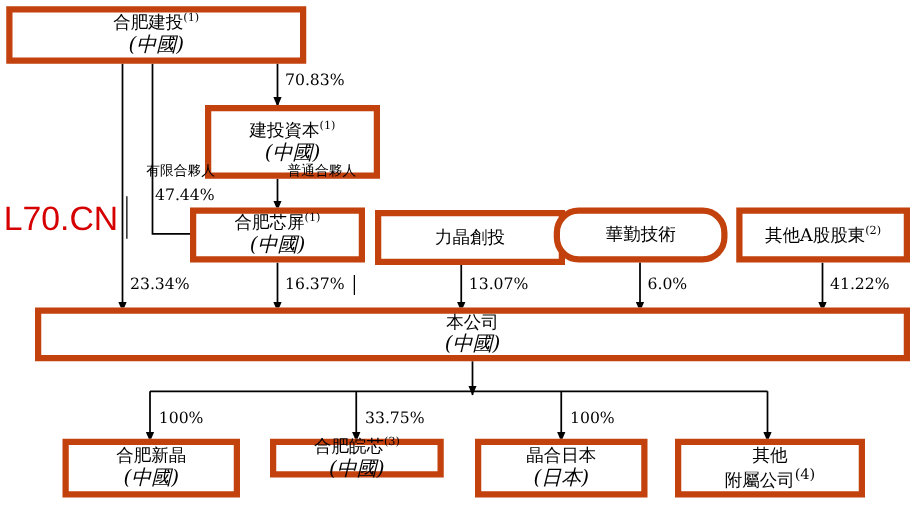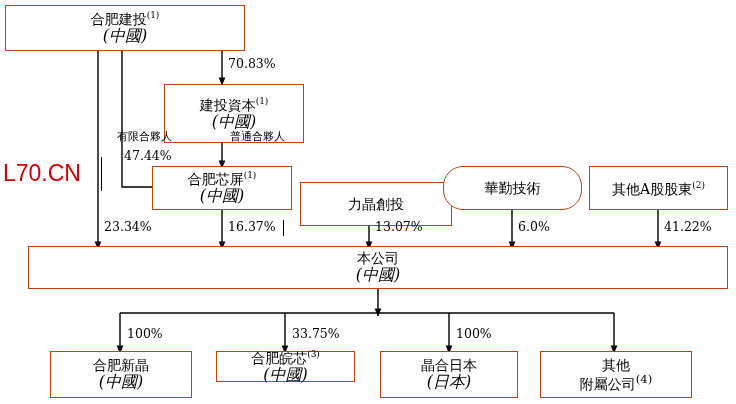--- a/index.html
+++ b/index.html
@@ -11,21 +11,21 @@
     position: relative;
     width: 736px;
     height: 404px;
     background: #ffffff;
     font-family: "DejaVu Serif", "Liberation Serif", serif;
     overflow: hidden;
   }
   .node {
     position: absolute;
     box-sizing: border-box;
-    border: 1px solid #c2410c;
+    border: 5px solid #c2410c;
     background: #ffffff;
     display: flex;
     flex-direction: column;
     align-items: center;
     justify-content: center;
     line-height: 1.15;
     z-index: 3;
   }
   .node .name {
     font-size: 14px;
@@ -63,21 +63,21 @@
     top: 0;
     width: 736px;
     height: 404px;
     z-index: 1;
   }
   #watermark {
     position: absolute;
     left: 3px;
     top: 160px;
     font-family: "Liberation Sans", "DejaVu Sans", sans-serif;
-    font-size: 23px;
+    font-size: 27px;
     color: #d60000;
     letter-spacing: 0px;
     z-index: 5;
     white-space: nowrap;
   }
   #caret {
     position: absolute;
     left: 101px;
     top: 157px;
     width: 1px;
@@ -142,21 +142,21 @@
   <div class="node" style="left:164px; top:84px; width:140px; height:59px;">
     <div class="name"><span>建投資本</span><sup>(1)</sup></div>
     <div class="country">(中國)</div>
   </div>
 
   <div class="node" style="left:152px; top:166px; width:140px; height:44px;">
     <div class="name"><span>合肥芯屏</span><sup>(1)</sup></div>
     <div class="country">(中國)</div>
   </div>
 
-  <div class="node" style="left:300px; top:182px; width:152px; height:44px;text-align:right;">
+  <div class="node" style="left:300px; top:168px; width:152px; height:44px;text-align:right;">
     <div class="name">力晶創投</div>
   </div>
 
   <div class="node" style="left:443px; top:166px; width:139px; height:44px;border-radius:20px;">
     <div class="name">華勤技術</div>
   </div>
 
   <div class="node" style="left:589px; top:166px; width:139px; height:44px;">
     <div class="name"><span>其他A股股東</span><sup>(2)</sup></div>
   </div>

